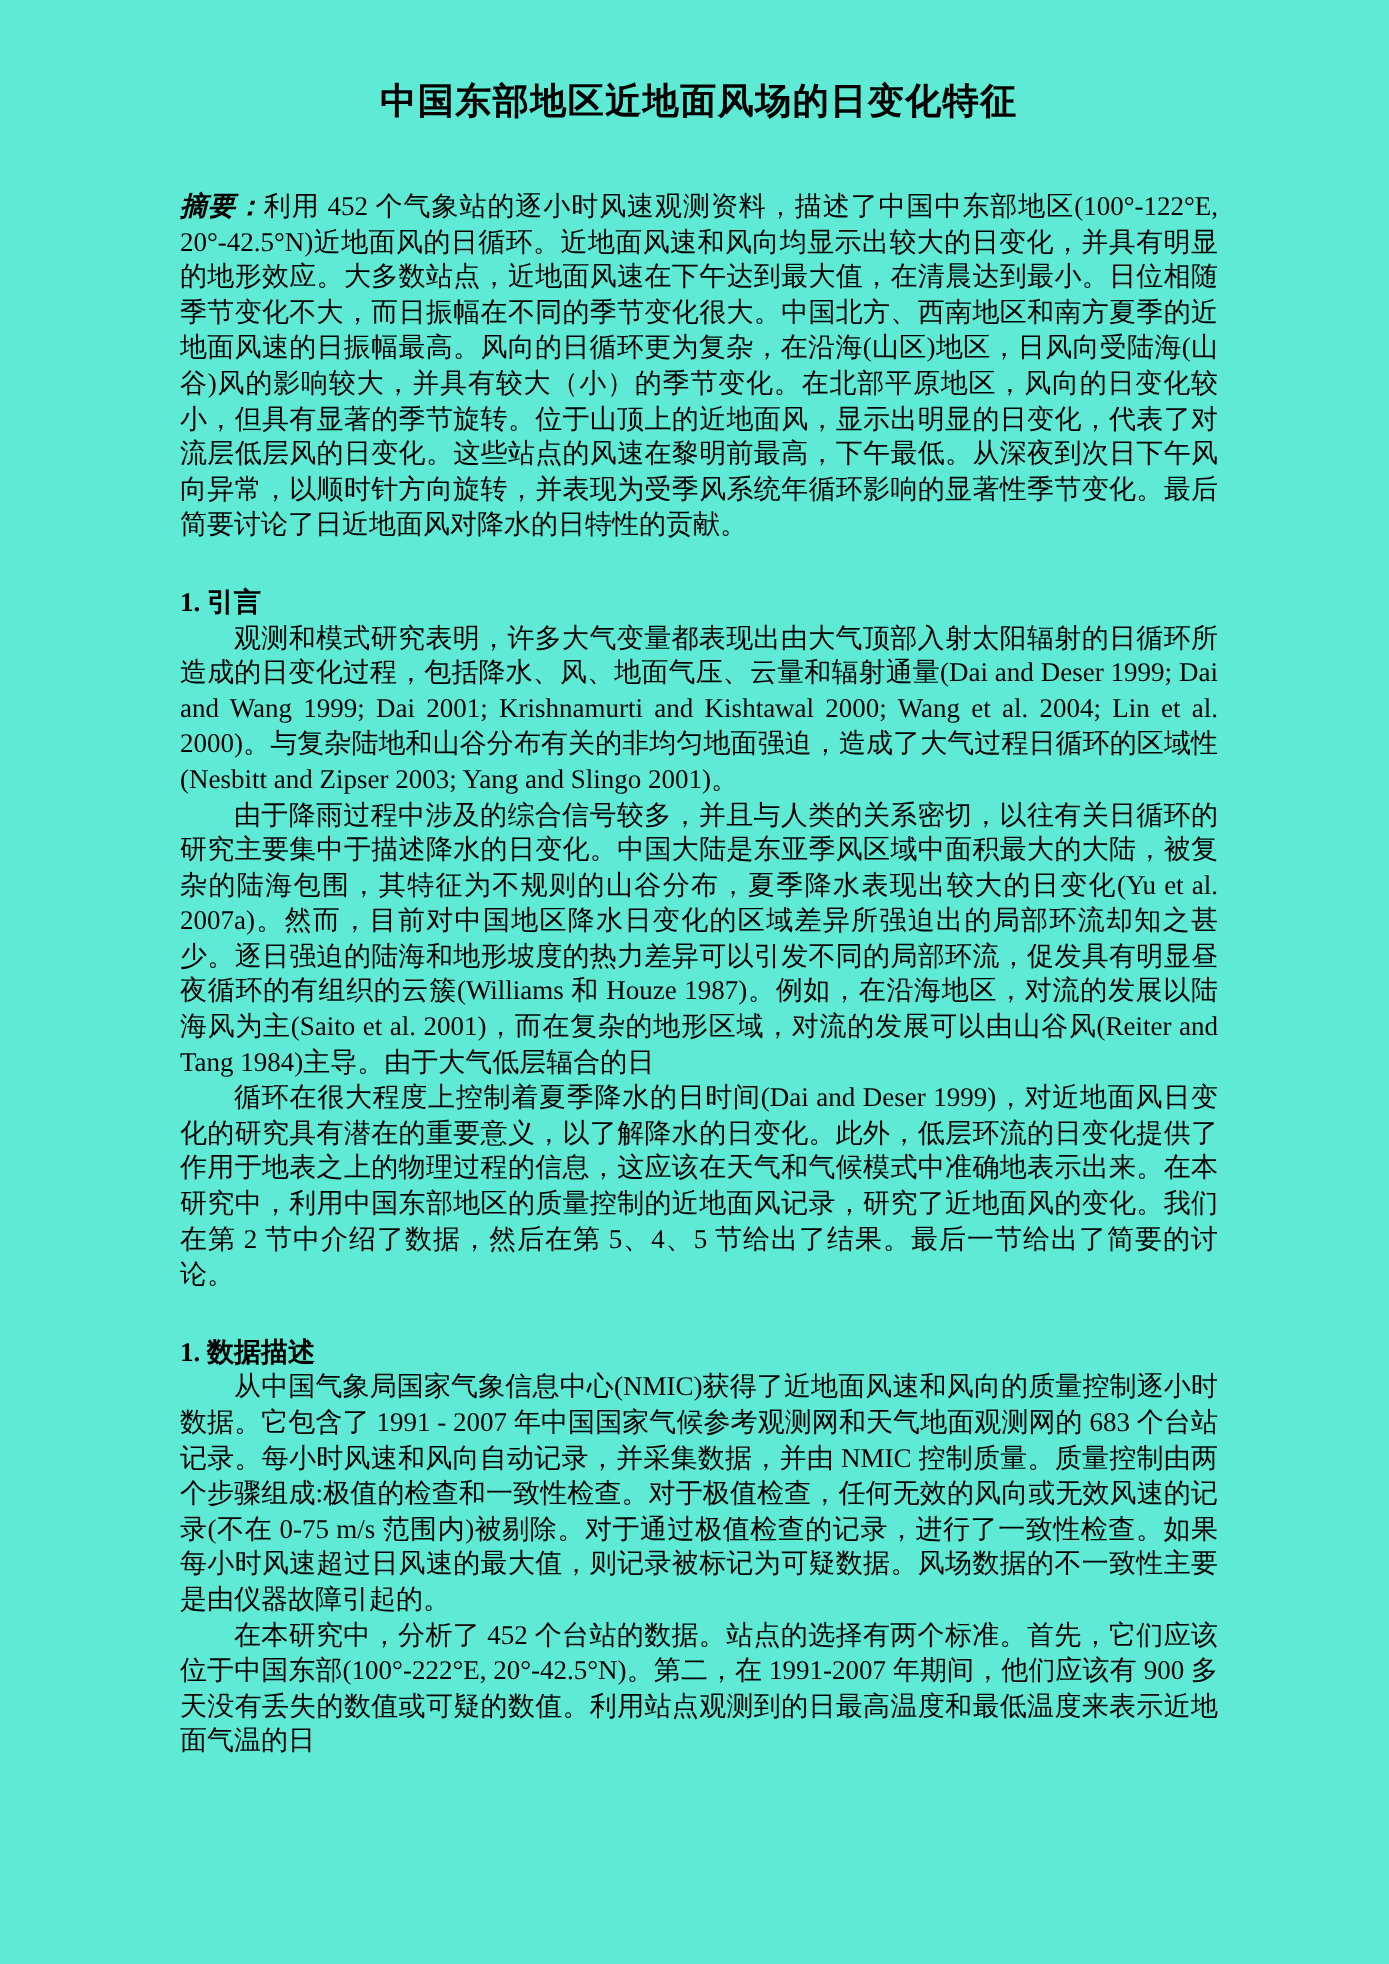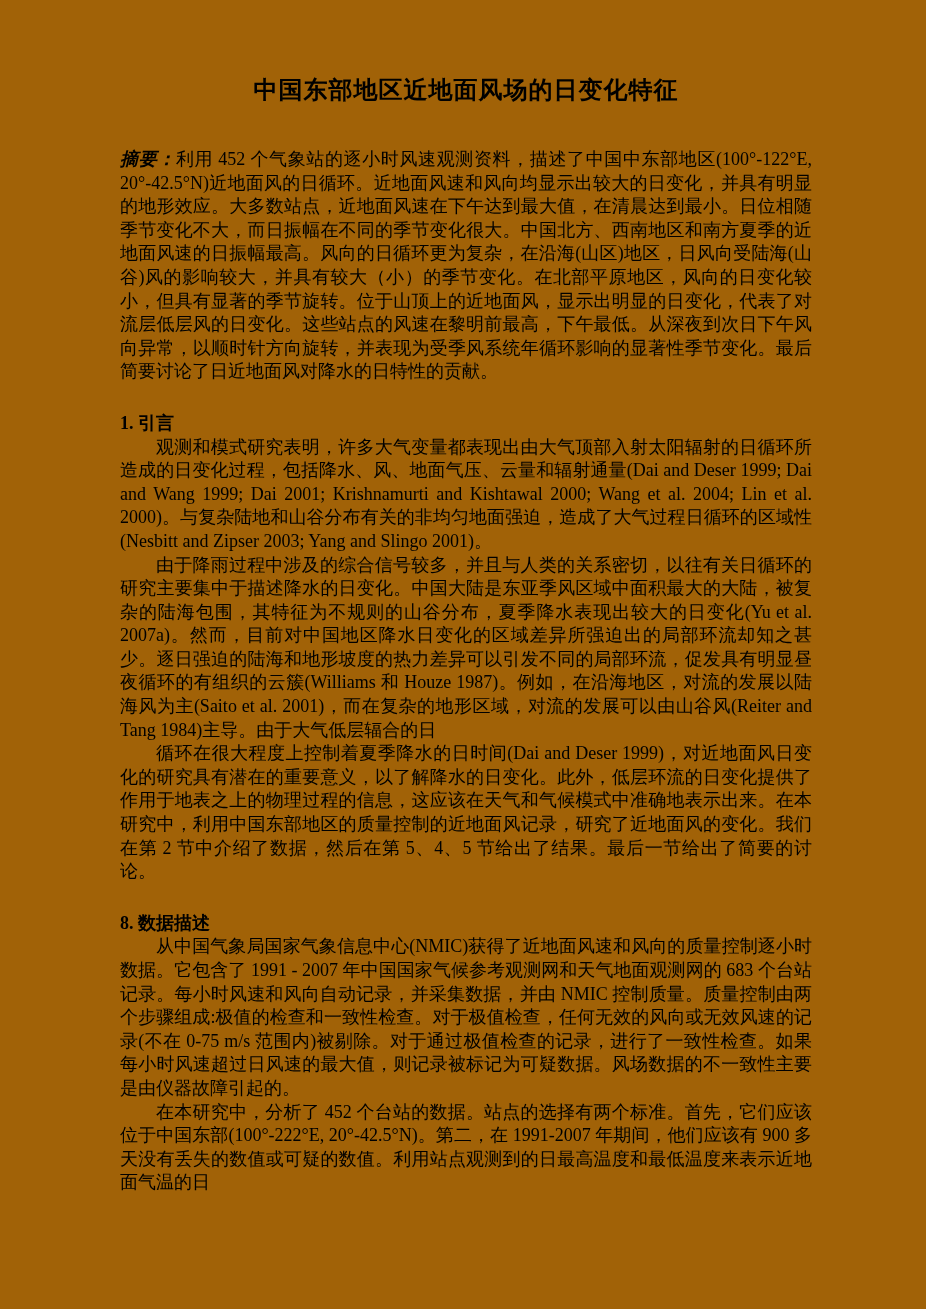--- a/index.html
+++ b/index.html
@@ -5,24 +5,24 @@
   html, body {
     margin: 0;
     padding: 0;
     background: #ffffff;
   }
   .page {
     position: relative;
     width: 926px;
     height: 1309px;
     margin: 0 auto;
-    background: #a16207;
+    background: #5eead4;
     color: #000000;
     box-sizing: border-box;
-    padding: 74px 114px 0 120px;
+    padding: 52px 114px 0 120px;
     font-family: "Liberation Serif", "DejaVu Serif", serif;
     overflow: hidden;
   }
   .paper-title {
     font-family: "Liberation Sans", "DejaVu Sans", sans-serif;
     font-size: 24px;
     font-weight: bold;
     text-align: center;
     margin: 0 0 42px 0;
     letter-spacing: 1px;
@@ -61,18 +61,18 @@
   <p class="para"><span class="abstract-label">摘要：</span><span>利用 452 个气象站的逐小时风速观测资料，描述了中国中东部地区(100°-122°E, 20°-42.5°N)近地面风的日循环。近地面风速和风向均显示出较大的日变化，并具有明显的地形效应。大多数站点，近地面风速在下午达到最大值，在清晨达到最小。日位相随季节变化不大，而日振幅在不同的季节变化很大。中国北方、西南地区和南方夏季的近地面风速的日振幅最高。风向的日循环更为复杂，在沿海(山区)地区，日风向受陆海(山谷)风的影响较大，并具有较大（小）的季节变化。在北部平原地区，风向的日变化较小，但具有显著的季节旋转。位于山顶上的近地面风，显示出明显的日变化，代表了对流层低层风的日变化。这些站点的风速在黎明前最高，下午最低。从深夜到次日下午风向异常，以顺时针方向旋转，并表现为受季风系统年循环影响的显著性季节变化。最后简要讨论了日近地面风对降水的日特性的贡献。</span></p>
 
   <div>
     <h2 class="section-heading">1. 引言</h2>
     <p class="para indent">观测和模式研究表明，许多大气变量都表现出由大气顶部入射太阳辐射的日循环所造成的日变化过程，包括降水、风、地面气压、云量和辐射通量(Dai and Deser 1999; Dai and Wang 1999; Dai 2001; Krishnamurti and Kishtawal 2000; Wang et al. 2004; Lin et al. 2000)。与复杂陆地和山谷分布有关的非均匀地面强迫，造成了大气过程日循环的区域性(Nesbitt and Zipser 2003; Yang and Slingo 2001)。</p>
     <p class="para indent">由于降雨过程中涉及的综合信号较多，并且与人类的关系密切，以往有关日循环的研究主要集中于描述降水的日变化。中国大陆是东亚季风区域中面积最大的大陆，被复杂的陆海包围，其特征为不规则的山谷分布，夏季降水表现出较大的日变化(Yu et al. 2007a)。然而，目前对中国地区降水日变化的区域差异所强迫出的局部环流却知之甚少。逐日强迫的陆海和地形坡度的热力差异可以引发不同的局部环流，促发具有明显昼夜循环的有组织的云簇(Williams 和 Houze 1987)。例如，在沿海地区，对流的发展以陆海风为主(Saito et al. 2001)，而在复杂的地形区域，对流的发展可以由山谷风(Reiter and Tang 1984)主导。由于大气低层辐合的日</p>
     <p class="para indent">循环在很大程度上控制着夏季降水的日时间(Dai and Deser 1999)，对近地面风日变化的研究具有潜在的重要意义，以了解降水的日变化。此外，低层环流的日变化提供了作用于地表之上的物理过程的信息，这应该在天气和气候模式中准确地表示出来。在本研究中，利用中国东部地区的质量控制的近地面风记录，研究了近地面风的变化。我们在第 2 节中介绍了数据，然后在第 5、4、5 节给出了结果。最后一节给出了简要的讨论。</p>
   </div>
 
   <div>
-    <h2 class="section-heading">8. 数据描述</h2>
+    <h2 class="section-heading">1. 数据描述</h2>
     <p class="para indent">从中国气象局国家气象信息中心(NMIC)获得了近地面风速和风向的质量控制逐小时数据。它包含了 1991 - 2007 年中国国家气候参考观测网和天气地面观测网的 683 个台站记录。每小时风速和风向自动记录，并采集数据，并由 NMIC 控制质量。质量控制由两个步骤组成:极值的检查和一致性检查。对于极值检查，任何无效的风向或无效风速的记录(不在 0-75 m/s 范围内)被剔除。对于通过极值检查的记录，进行了一致性检查。如果每小时风速超过日风速的最大值，则记录被标记为可疑数据。风场数据的不一致性主要是由仪器故障引起的。</p>
     <p class="para indent">在本研究中，分析了 452 个台站的数据。站点的选择有两个标准。首先，它们应该位于中国东部(100°-222°E, 20°-42.5°N)。第二，在 1991-2007 年期间，他们应该有 900 多天没有丢失的数值或可疑的数值。利用站点观测到的日最高温度和最低温度来表示近地面气温的日</p>
   </div>
 
 </div>
 
 </body></html>

